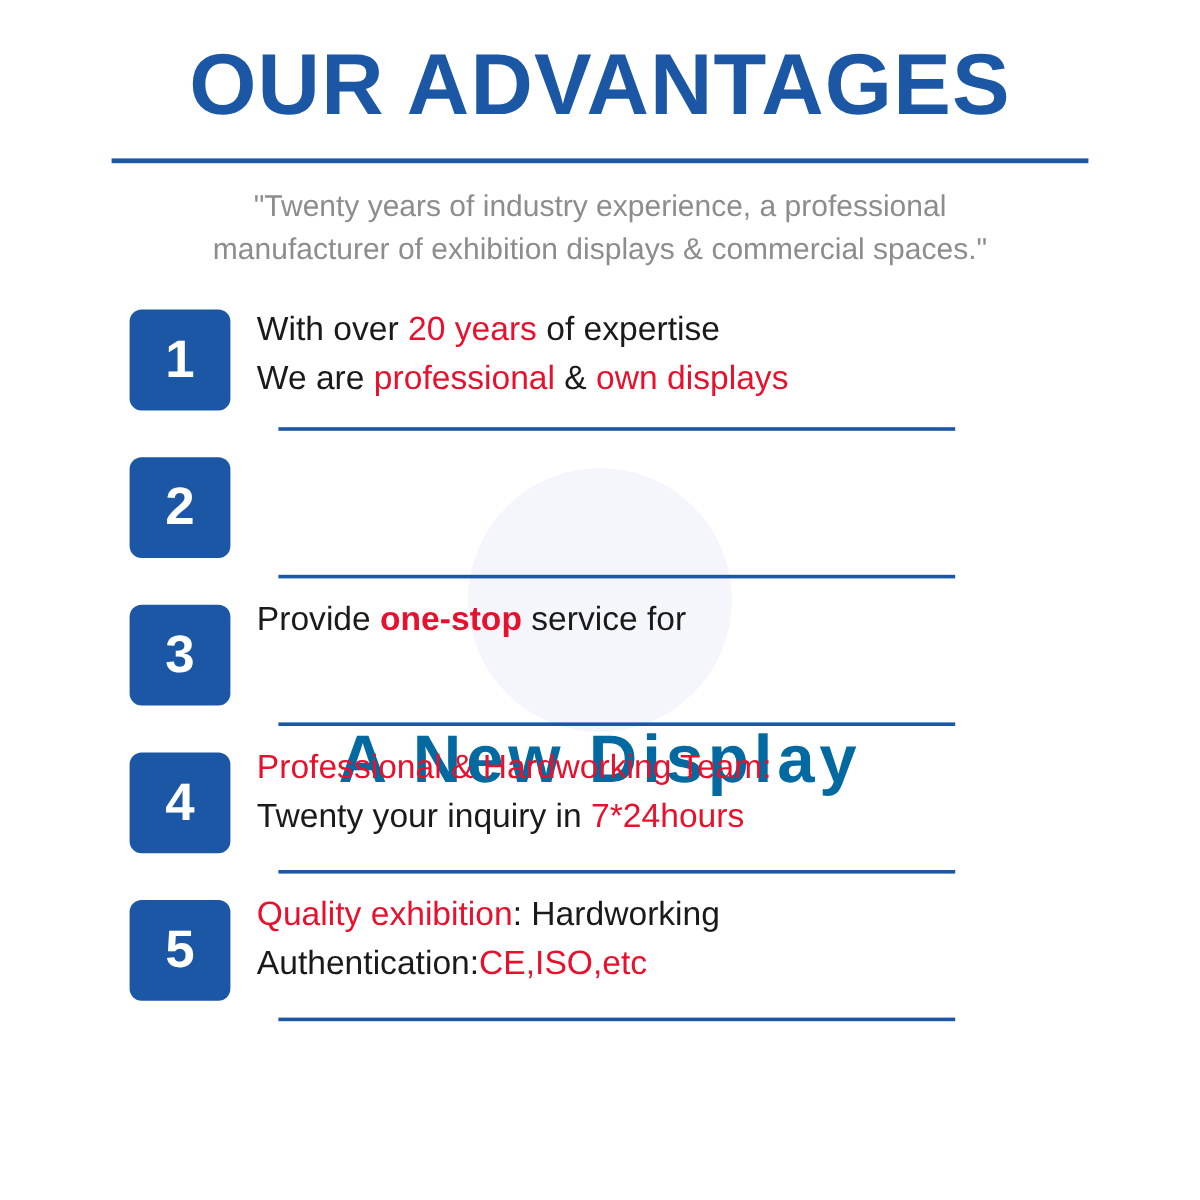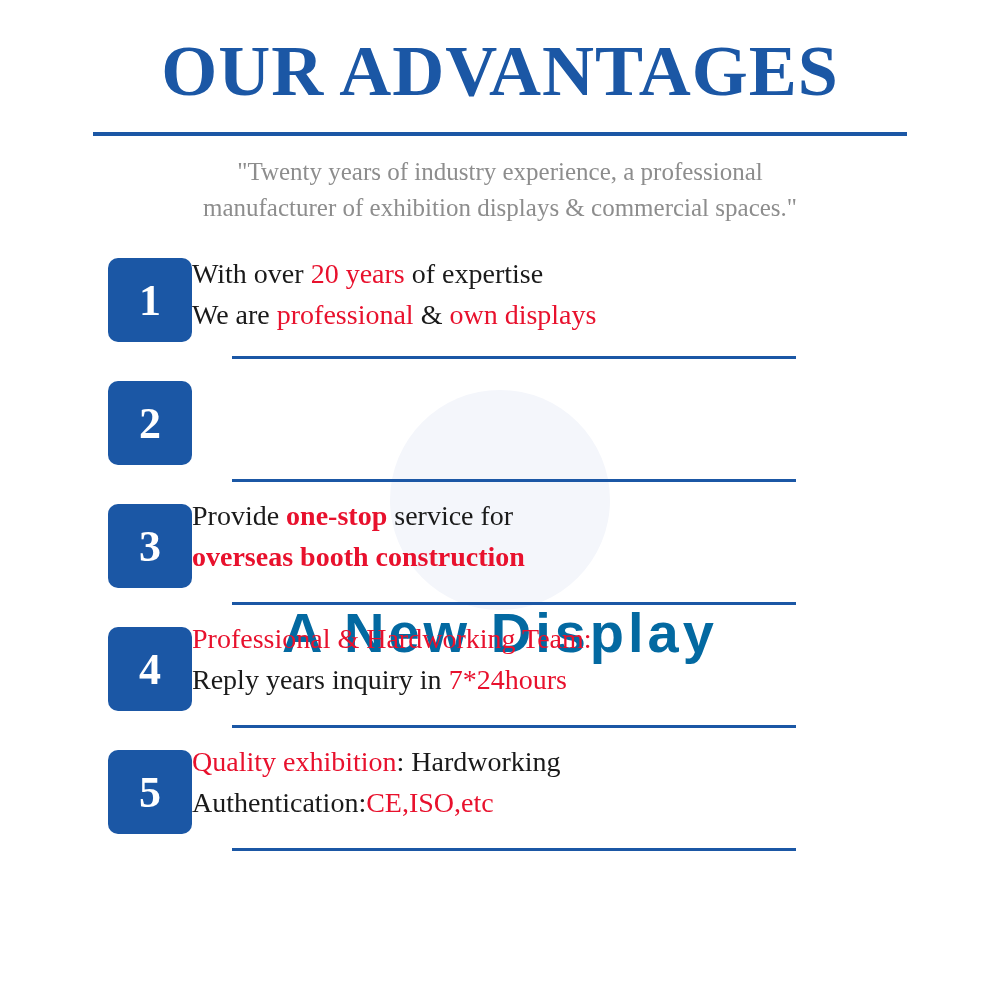--- a/index.html
+++ b/index.html
@@ -46,21 +46,20 @@
     height: 220px;
     border-radius: 50%;
     background: #f4f6fb;
     z-index: 0;
     pointer-events: none;
   }
 
   .content {
     position: relative;
     z-index: 2;
-    font-family: Liberation Serif, serif;
   }
 
   
   .title {
     text-align: center;
     font-size: 72px;
     font-weight: bold;
     color: #1b57a5;
     letter-spacing: 1px;
     padding-top: 34px;
@@ -103,20 +102,21 @@
     color: #ffffff;
     font-size: 44px;
     font-weight: bold;
     display: flex;
     align-items: center;
     justify-content: center;
     margin-left: 108px;
     margin-top: 8px;
   }
   .item-body {
+    margin-left: 22px;
     flex: 1;
     padding-right: 200px;
   }
   .line {
     font-size: 28px;
     line-height: 1.46;
     color: #1a1a1a;
     white-space: nowrap;
   }
   .red { color: #e8112d; }
@@ -171,36 +171,33 @@
       </div>
 
       <div class="divider"></div>
 
       <div class="item">
         <div class="badge">3</div>
         <div class="item-body">
           <div class="line">
             <span>Provide </span><span class="red bold big">one-stop</span><span> service for</span>
           </div>
-          <div class="line">
-            <span class="red bold big">overseas booth construction</span>
-          </div>
         </div>
       </div>
 
       <div class="divider"></div>
 
       <div class="item">
         <div class="badge">4</div>
         <div class="item-body">
           <div class="line">
             <span class="red">Professional &amp; Hardworking Team:</span>
           </div>
           <div class="line">
-            <span>Reply years inquiry in </span><span class="red">7*24hours</span>
+            <span>Twenty your inquiry in </span><span class="red">7*24hours</span>
           </div>
         </div>
       </div>
 
       <div class="divider"></div>
 
       <div class="item">
         <div class="badge">5</div>
         <div class="item-body">
           <div class="line">

